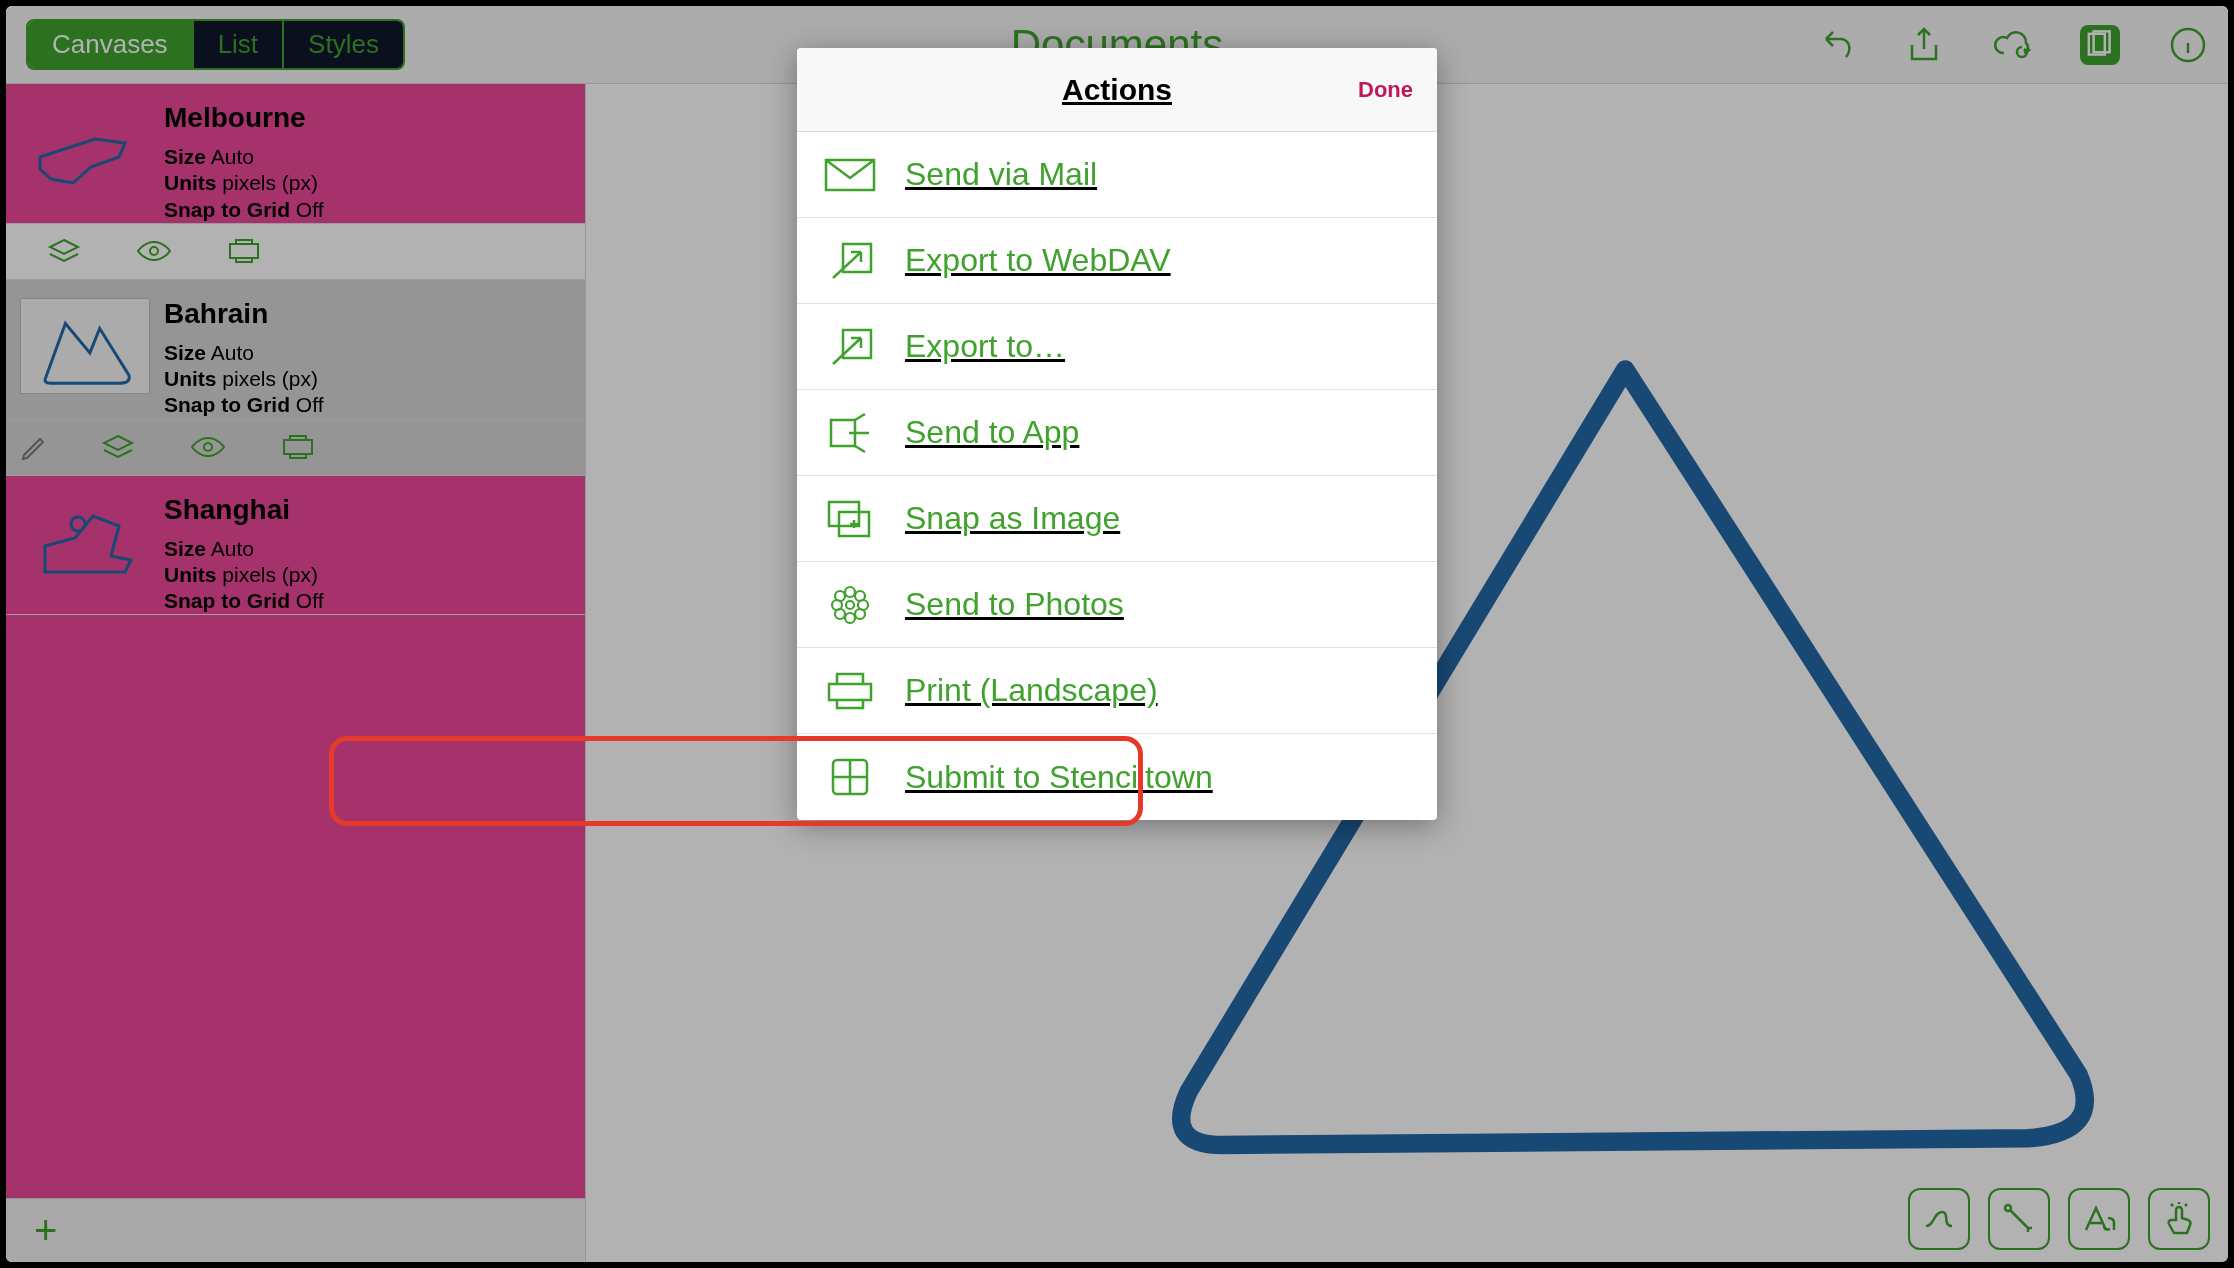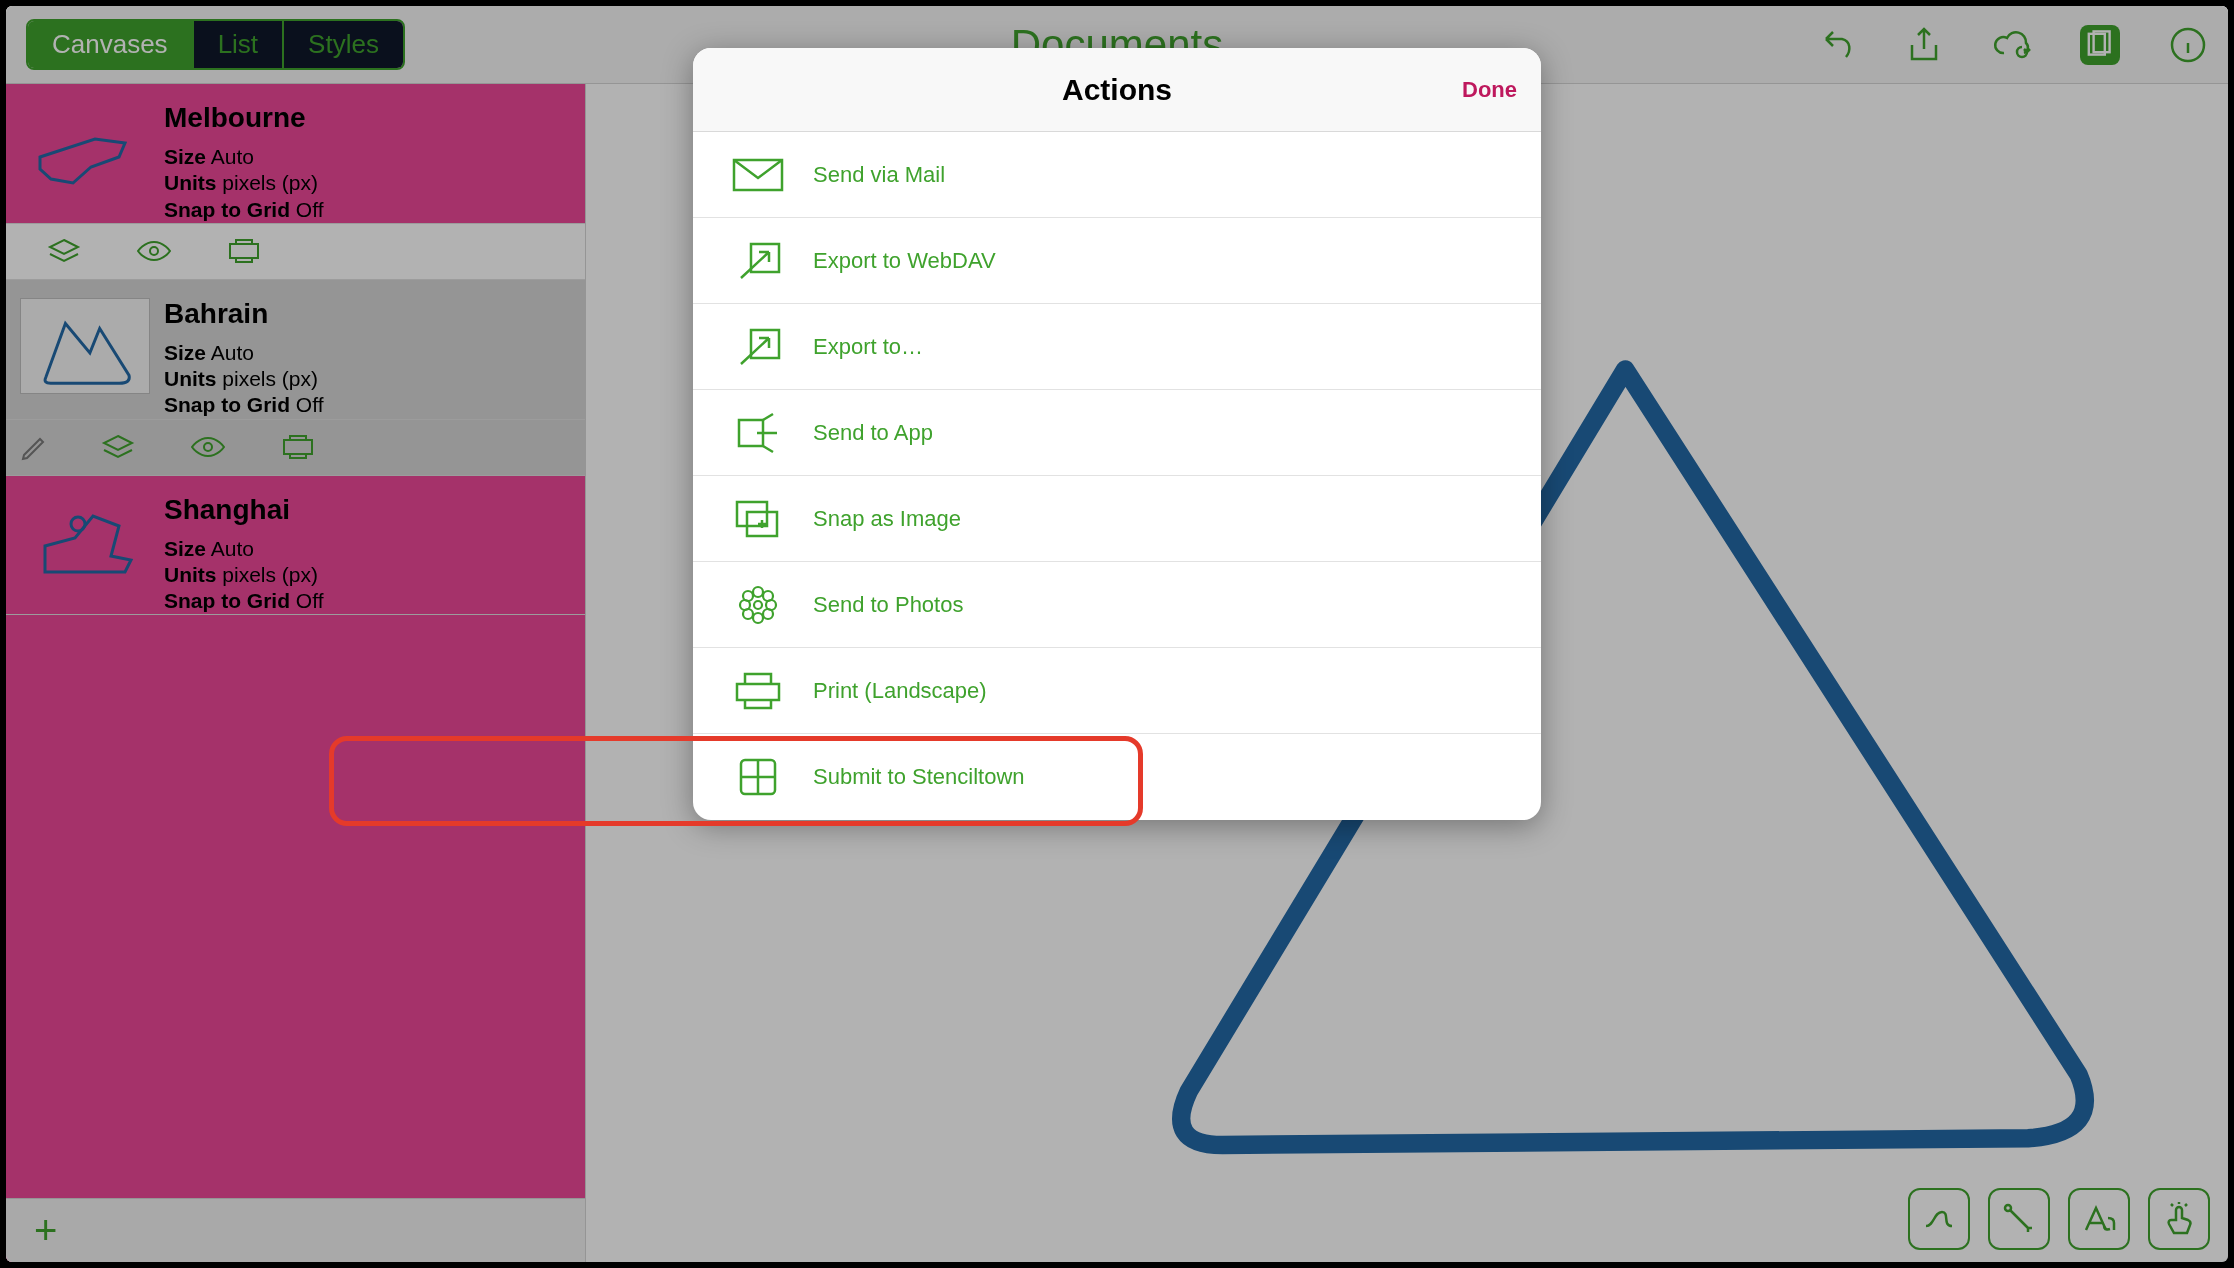--- a/index.html
+++ b/index.html
@@ -160,26 +160,27 @@
     background: #fff;
   }
   .dock-btn svg { width: 38px; height: 38px; }
 
   
   .popover {
     position: absolute;
     top: 42px;
     left: 50%;
     transform: translateX(-50%);
-    width: 848px;
+    width: 640px;
     background: #fff;
-    border-radius: 18px;
+    border-radius: 4px;
     z-index: 100;
     overflow: hidden;
     box-shadow: 0 6px 30px rgba(0,0,0,0.35);
+    text-decoration: underline;
   }
   .pop-header {
     position: relative;
     height: 84px;
     background: #f8f8f8;
     border-bottom: 1px solid #d9d9d9;
     display: flex;
     align-items: center;
     justify-content: center;
   }
@@ -188,24 +189,24 @@
   }
   .pop-done {
     position: absolute; right: 24px;
     font-size: 22px; font-weight: 700;
     color: #be185d;
     cursor: pointer;
   }
   .action-row {
     height: 86px;
     display: flex; align-items: center;
-    padding-left: 38px;
+    padding-left: 26px;
     border-bottom: 1px solid #e2e2e2;
     color: #3fa22d;
-    font-size: 22px;
+    font-size: 32px;
     cursor: pointer;
   }
   .action-row:last-child { border-bottom: none; }
   .action-ic {
     width: 54px; height: 42px;
     margin-right: 28px;
     display: flex; align-items: center; justify-content: center;
     flex-shrink: 0;
   }
   .action-ic svg { width: 100%; height: 100%; }

